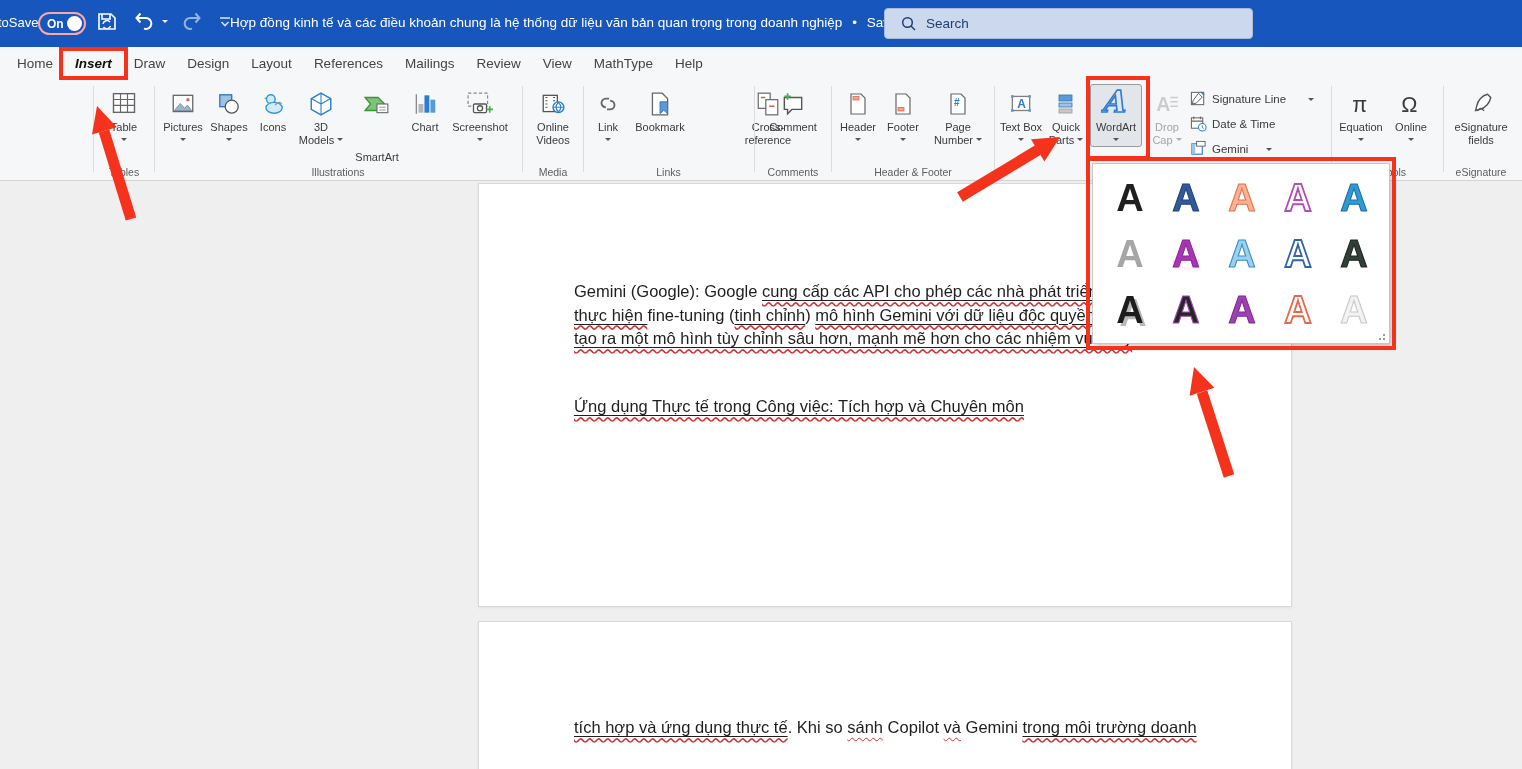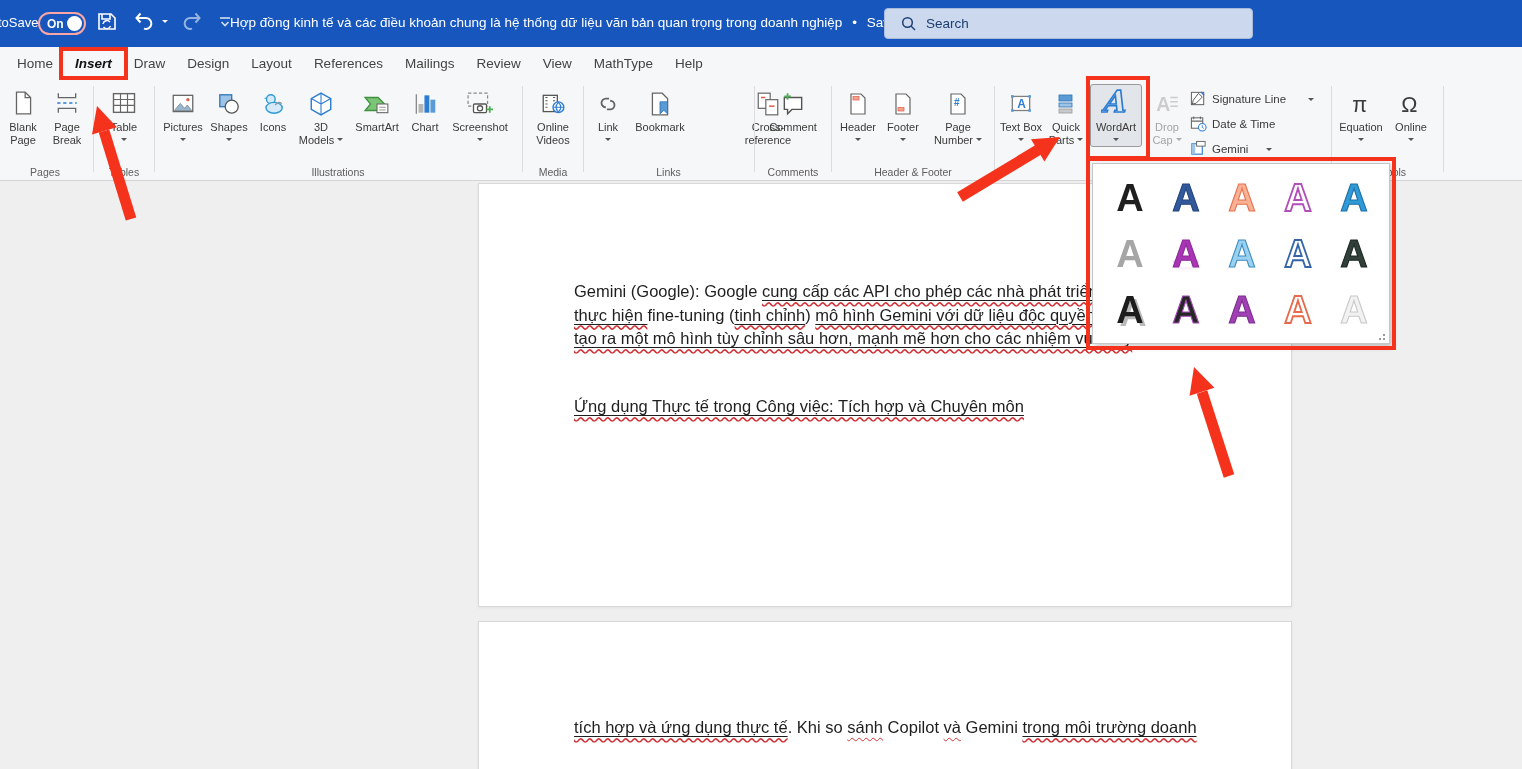--- a/index.html
+++ b/index.html
@@ -131,42 +131,20 @@
     <span class="tab">References</span>
     <span class="tab">Mailings</span>
     <span class="tab">Review</span>
     <span class="tab">View</span>
     <span class="tab">MathType</span>
     <span class="tab">Help</span>
   </div>
 
   <div class="ribbon">
 
-    <div class="rgroup" style="left:0;width:90px;">
-      <div class="rbtn" style="left:2px;width:42px;">
-        <span class="ic">
-            <svg width="26" height="28" viewBox="0 0 24 24">
-              <path d="M6 2h8l5 5v15H6z" fill="#fff" stroke="#666" stroke-width="1.2"></path>
-              <path d="M14 2v5h5" fill="none" stroke="#666" stroke-width="1.2"></path>
-            </svg>
-          </span>
-        <span class="lb">Blank Page</span>
-      </div>
-      <div class="rbtn" style="left:46px;width:42px;">
-        <span class="ic">
-            <svg width="26" height="28" viewBox="0 0 24 24">
-              <path d="M4 3v4h16V3" fill="none" stroke="#666" stroke-width="1.2"></path>
-              <path d="M4 21v-4h16v4" fill="none" stroke="#666" stroke-width="1.2"></path>
-              <path d="M3 12h18" stroke="#2b7cd3" stroke-width="1.4" stroke-dasharray="3 2.5"></path>
-            </svg>
-          </span>
-        <span class="lb">Page Break</span>
-      </div>
-      <span class="glabel">Pages</span>
-    </div>
     <span class="gdiv" style="left:93px;"></span>
 
     <div class="rgroup" style="left:96px;width:56px;">
       <div class="rbtn" style="left:7px;width:42px;">
         <span class="ic">
             <svg width="28" height="28" viewBox="0 0 24 24">
               <rect x="3" y="4" width="18" height="16" fill="#fff" stroke="#666" stroke-width="1.2"></rect>
               <path d="M3 9h18M3 14h18M9 4v16M15 4v16" stroke="#666" stroke-width="1"></path>
             </svg>
           </span>
@@ -212,21 +190,21 @@
       </div>
       <div class="rbtn" style="left:138px;width:52px;">
         <span class="ic">
             <svg width="28" height="26" viewBox="0 0 24 24">
               <path d="M12 2 21 7v10l-9 5-9-5V7z" fill="#fff" stroke="#2b7cd3" stroke-width="1.3"></path>
               <path d="M12 2v10m0 0L3 7m9 5 9-5M12 12v10" fill="none" stroke="#2b7cd3" stroke-width="1"></path>
             </svg>
           </span>
         <span class="lb"><span>3D Models</span> <span class="cv"></span></span>
       </div>
-      <div class="rbtn" style="left:192px;width:56px;">
+      <div class="rbtn" style="left:192px;width:56px;gap:30px;">
         <span class="ic">
             <svg width="30" height="26" viewBox="0 0 26 24">
               <path d="M2 6h12l6 6-6 6H2l5-6z" fill="#7cc576" stroke="#3f9142" stroke-width="1.2"></path>
               <rect x="13" y="12" width="10" height="8" fill="#fff" stroke="#666" stroke-width="1"></rect>
               <path d="M15 15h6M15 17.5h6" stroke="#999" stroke-width="1"></path>
             </svg>
           </span>
         <span class="lb">SmartArt</span>
       </div>
       <div class="rbtn" style="left:250px;width:36px;">
@@ -446,20 +424,32 @@
               <text x="3" y="19" font-size="20" fill="#3b3b3b">Ω</text>
             </svg>
           </span>
         <span class="lb">Online</span>
         <span class="cv"></span>
       </div>
       <span class="glabel">Symbols</span>
     </div>
     <span class="gdiv" style="left:1443px;"></span>
 
+    <div class="rgroup" style="left:1446px;width:70px;">
+      <div class="rbtn" style="left:2px;width:66px;">
+        <span class="ic">
+            <svg width="28" height="26" viewBox="0 0 24 24">
+              <path d="M18 3c-5 1-9 6-10 11l-1 4 4-1c5-1 9-6 10-11z" fill="#fff" stroke="#555" stroke-width="1.3"></path>
+              <path d="M8 18c2 0 2-2 4-2s1 2 3 2" fill="none" stroke="#555" stroke-width="1.2"></path>
+            </svg>
+          </span>
+        <span class="lb">eSignature fields</span>
+      </div>
+      <span class="glabel">eSignature</span>
+    </div>
   </div>
 
   <div class="page" id="page1">
     <div class="para" id="p1-para1" style="top:96px;">
         <div><span>Gemini (Google): Google </span><span class="ul"><span class="sq">cung cấp các API cho phép các nhà phát triển và c</span></span></div>
         <div><span class="ul"><span class="sq">thực hiện </span></span><span>fine-tuning (</span><span class="ul"><span class="sq">tinh chỉnh</span></span><span>) </span><span class="ul"><span class="sq">mô hình Gemini với dữ liệu độc quyền của</span></span></div>
         <div><span class="ul"><span class="sq">tạo ra một mô hình tùy chỉnh sâu hơn, mạnh mẽ hơn cho các nhiệm vụ chuy</span></span></div>
       </div>
     <div class="para" id="p1-heading" style="top:211px;">
         <div><span class="ul"><span class="sq">Ứng dụng Thực tế trong Công việc: Tích hợp và Chuyên môn</span></span></div>

